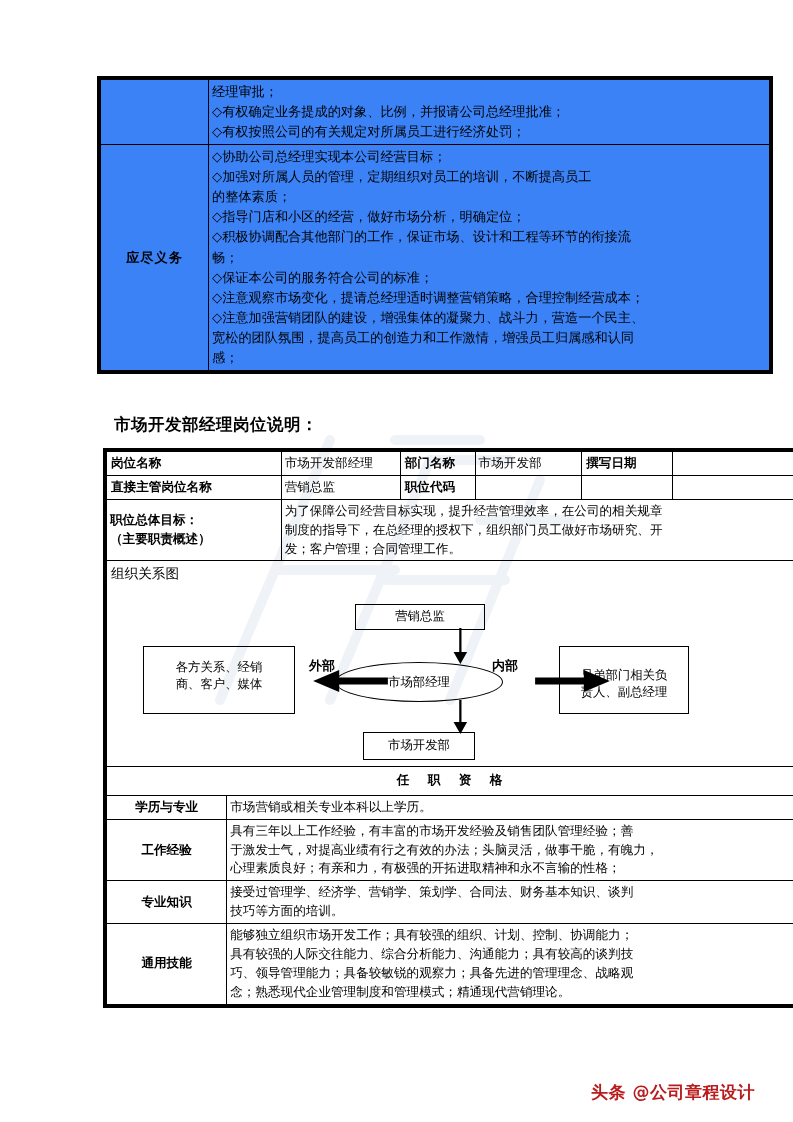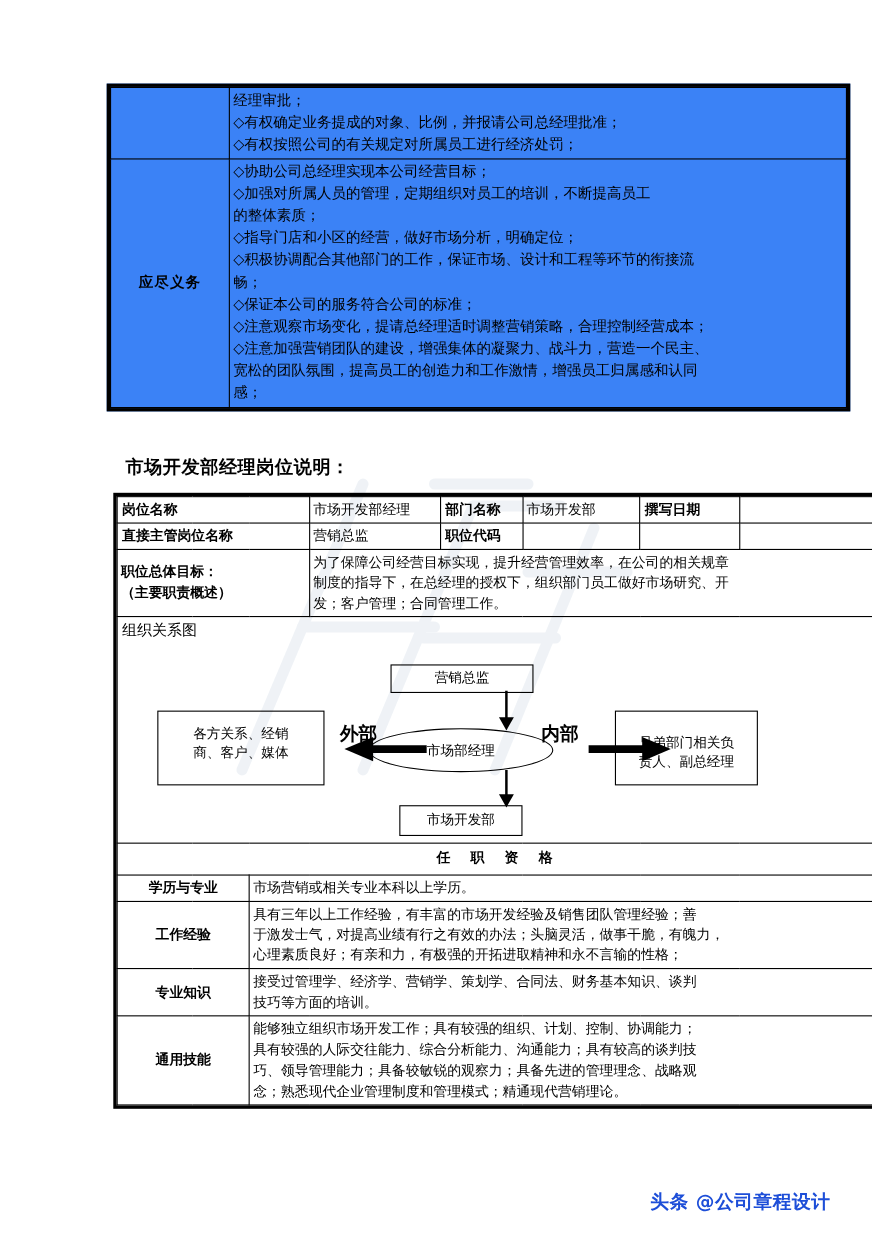--- a/index.html
+++ b/index.html
@@ -153,21 +153,21 @@
     background: transparent;
     font-size: 12.4px;
     text-align: left;
     display: flex;
     align-items: center;
     justify-content: center;
     box-sizing: border-box;
   }
   .org-edge-label {
     position: absolute;
-    font-size: 17px;
+    font-size: 13px;
     font-weight: bold;
   }
   .org-svg {
     position: absolute;
     left: 0; top: 0;
     width: 100%; height: 100%;
     pointer-events: none;
   }
 
   
@@ -190,21 +190,21 @@
   }
   .req-body p { margin: 0; white-space: nowrap; }
 
   
   .footer-mark {
     position: absolute;
     right: 38px;
     bottom: 18px;
     font-size: 17px;
     font-weight: bold;
-    color: #1d4ed8;
+    color: #b91c1c;
     font-family: "DejaVu Sans", "Liberation Sans", sans-serif;
     letter-spacing: 0.5px;
     z-index: 3;
   }
 </style>
 </head>
 <body>
 
 <div class="page">
 

